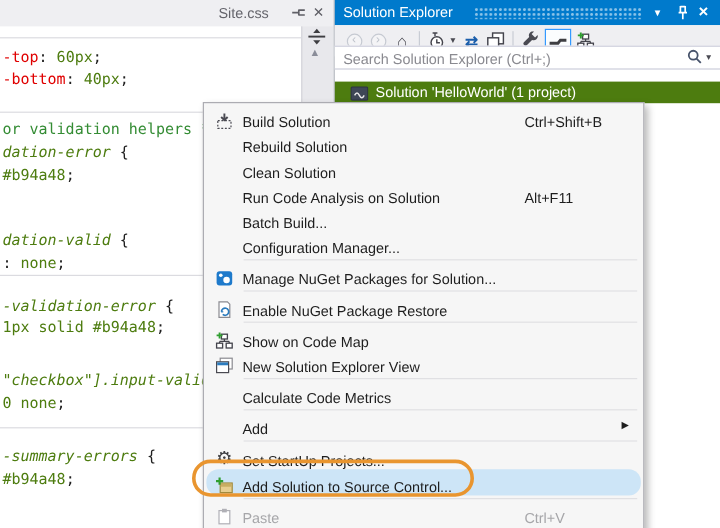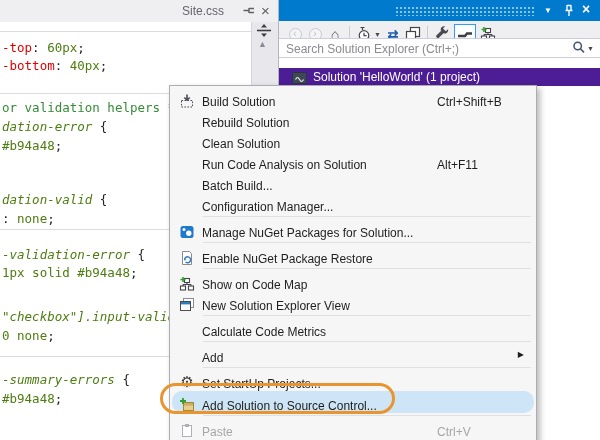--- a/index.html
+++ b/index.html
@@ -44,21 +44,21 @@
   .tb-home { font-size:14px; color:#44444C; line-height:14px; }
   .tb-dd { font-size:7px; color:#4A4A52; margin:0 2px 0 0; }
   .tb-refresh { font-size:13px; color:#1B5EAB; font-weight:bold; }
   .tb-toggle { width:22px; height:20px; border:1px solid #3399FF; background:#FBFDFE; display:flex; align-items:center; justify-content:center; margin:0 2px; }
 
   .se-search { position:absolute; left:0; top:38px; width:100%; height:20px; background:#FFFFFF; border-top:1px solid #CCCEDB; border-bottom:1px solid #CCCEDB; }
   .se-search input { position:absolute; left:0; top:0; width:280px; height:18px; border:0; outline:none; font-family:"Liberation Sans",sans-serif; font-size:12px; color:#808086; padding:1px 0 0 7px; background:transparent; }
   .se-search input::placeholder { color:#8A8A90; opacity:1; }
   .se-search-icons { position:absolute; right:4px; top:1px; display:flex; align-items:center; }
 
-  .se-tree-row { position:absolute; left:0; top:68px; width:100%; height:18px; background:#4c1d95; color:#FFFFFF; display:flex; align-items:center; }
+  .se-tree-row { position:absolute; left:0; top:68px; width:100%; height:18px; background:#4d7c0f; color:#FFFFFF; display:flex; align-items:center; }
   .se-tree-row .sol-icon { margin:0 6px 0 13px; }
   .se-tree-row .sol-label { font-size:12px; white-space:nowrap; }
 
   
   .cmenu { position:absolute; left:169px; top:85px; width:368px; height:360px; background:#F6F6F6;
            border:1px solid #ACACB2; box-shadow:3px 3px 6px rgba(0,0,0,.28); padding:2px; z-index:40; }
   .mrow { position:relative; display:flex; align-items:flex-end; height:21px; font-size:12px; color:#1E1E1E; }
   .mrow .ic { flex:0 0 30px; display:flex; align-items:center; justify-content:center; }
   .mrow .lbl { flex:1; white-space:nowrap; }
   .mrow .sc { flex:0 0 97px; text-align:left; white-space:nowrap; }
@@ -119,20 +119,21 @@
             <path d="M9 14 l-3 -3.4 h6 z"></path>
             <rect x="2" y="6.7" width="14" height="1.6"></rect>
           </g>
         </svg>
     </span>
     <span class="scroll-up">▲</span>
   </div>
 
   <div class="sepanel">
     <div class="se-title">
+      <span class="se-title-text">Solution Explorer</span>
       <span class="se-title-dots"></span>
       <span class="se-title-arrow">▼</span>
       <span class="se-title-pin">
         <svg width="14" height="15" viewBox="0 0 14 15">
             <g stroke="#FFFFFF" stroke-width="1.4" fill="none">
               <path d="M5 2.5 h4 M5 2 v5.5 M9 2 v5.5 M3.5 7.5 h7 M7 7.5 V13"></path>
             </g>
           </svg>
       </span>
       <span class="se-title-close">×</span>

